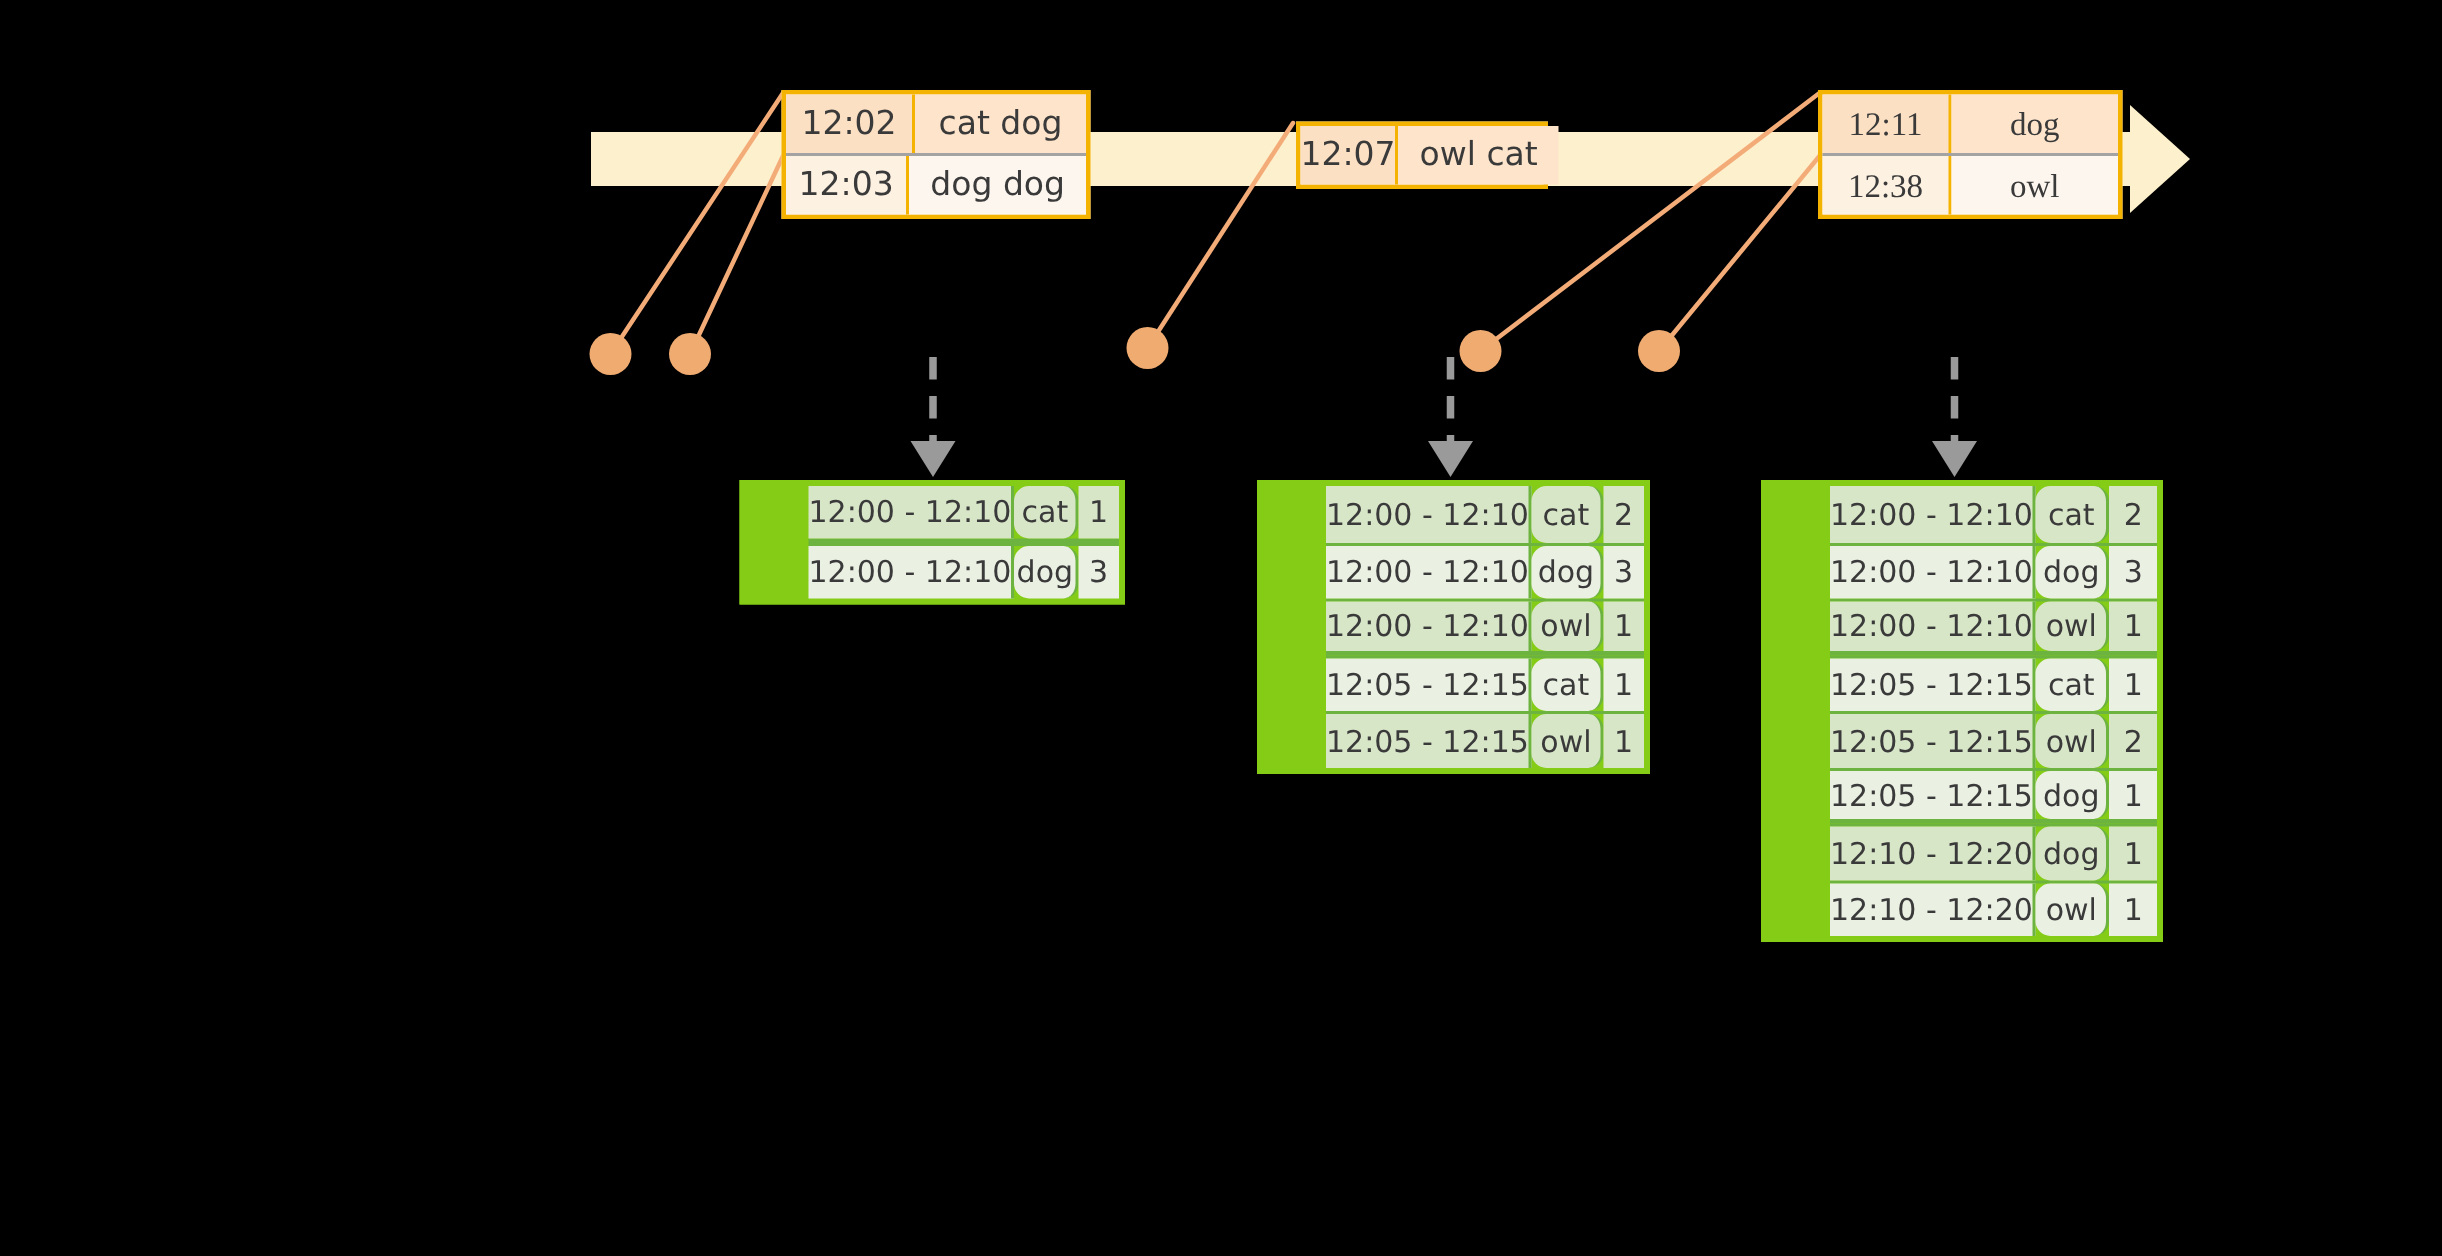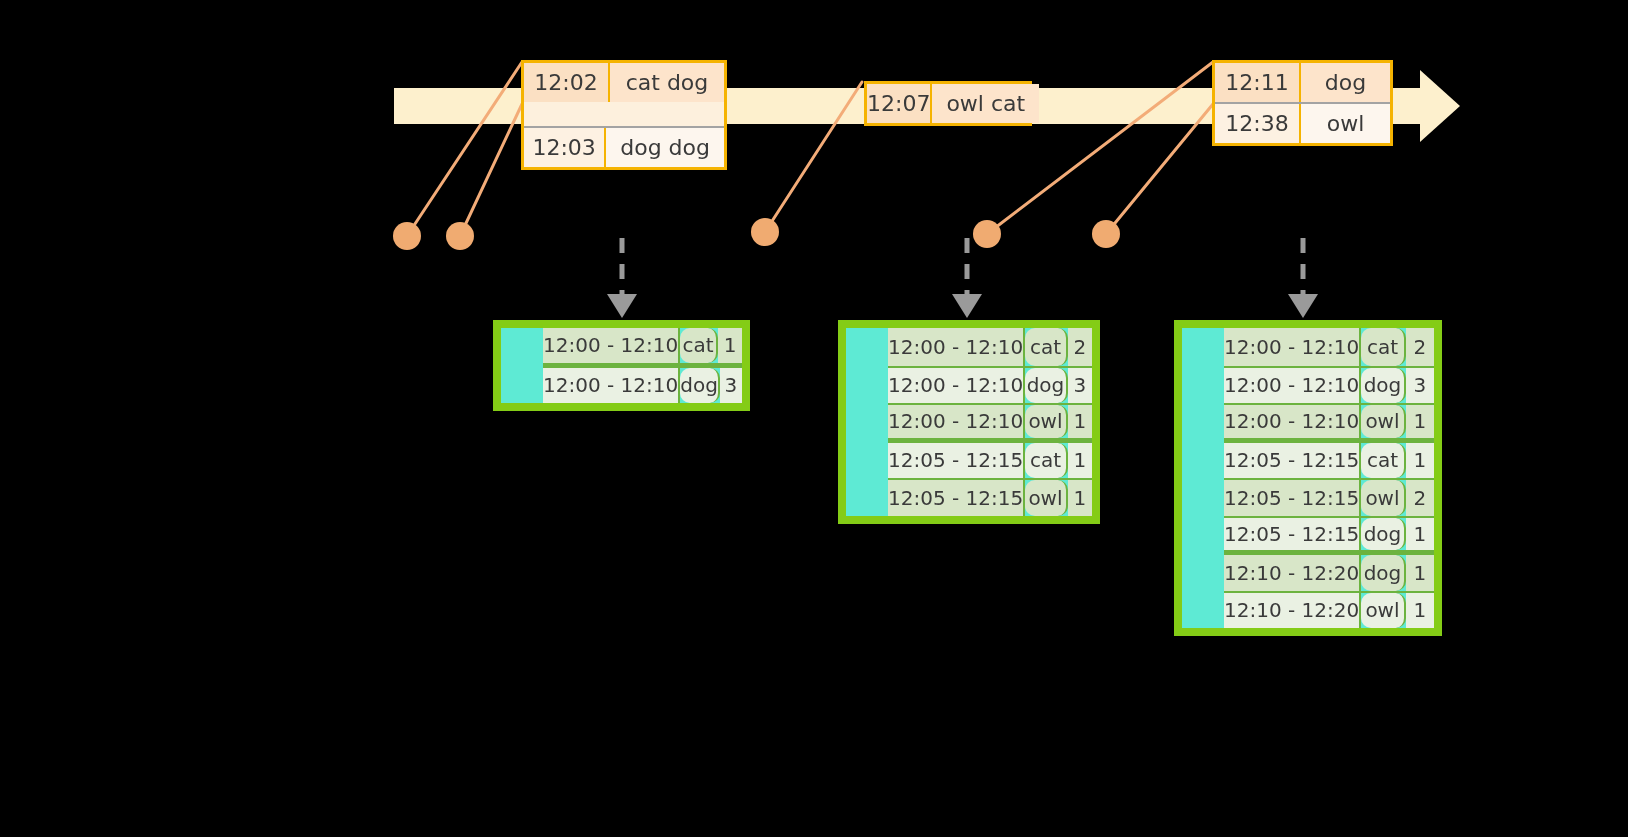--- a/index.html
+++ b/index.html
@@ -59,23 +59,23 @@
   }
   .ev-words { flex: 1 1 auto; padding: 0 14px; }
   .tone-a .ev-time { background: #fbe0c3; }
   .tone-a .ev-words { background: #fde4cb; }
   .tone-b .ev-time { background: #fdf1e2; }
   .tone-b .ev-words { background: #fdf6ee; text-align: center; }
 
   
   .res-table {
     position: absolute;
-    border: 8px solid #84cc16;
-    box-sizing: border-box;
-    background: #5eead4;
+    border: 4px solid #84cc16;
+    box-sizing: border-box;
+    background: #84cc16;
     z-index: 4;
     padding-left: 42px;
   }
   .res-row {
     display: flex;
     height: 37.5px;
     align-items: stretch;
     box-sizing: border-box;
   }
   .res-row + .res-row { border-top: 2px solid #6cb33f; }
@@ -132,39 +132,39 @@
       <line x1="967" y1="238" x2="967" y2="294"></line>
       <line x1="1303" y1="238" x2="1303" y2="294"></line>
     </g>
     <g fill="#9a9a9a">
       <polygon points="607,294 637,294 622,318"></polygon>
       <polygon points="952,294 982,294 967,318"></polygon>
       <polygon points="1288,294 1318,294 1303,318"></polygon>
     </g>
   </svg>
 
-  <div class="event-box" style="left:521px; top:60px; width:206px;gap:24px;">
+  <div class="event-box" style="left:521px; top:60px; width:206px;">
     <div class="event-row tone-a">
       <div class="ev-time">12:02</div>
       <div class="ev-words">cat dog</div>
     </div>
     <div class="event-row tone-b">
       <div class="ev-time">12:03</div>
       <div class="ev-words">dog dog</div>
     </div>
   </div>
 
   <div class="event-box" style="left:864px; top:81px; width:168px;">
     <div class="event-row tone-a">
       <div class="ev-time">12:07</div>
       <div class="ev-words">owl cat</div>
     </div>
   </div>
 
-  <div class="event-box" style="left:1212px; top:60px; width:181px;">
+  <div class="event-box" style="left:1212px; top:60px; width:203px;font-family:Liberation Serif, serif;">
     <div class="event-row tone-a">
       <div class="ev-time">12:11</div>
       <div class="ev-words">dog</div>
     </div>
     <div class="event-row tone-b">
       <div class="ev-time">12:38</div>
       <div class="ev-words">owl</div>
     </div>
   </div>
 

